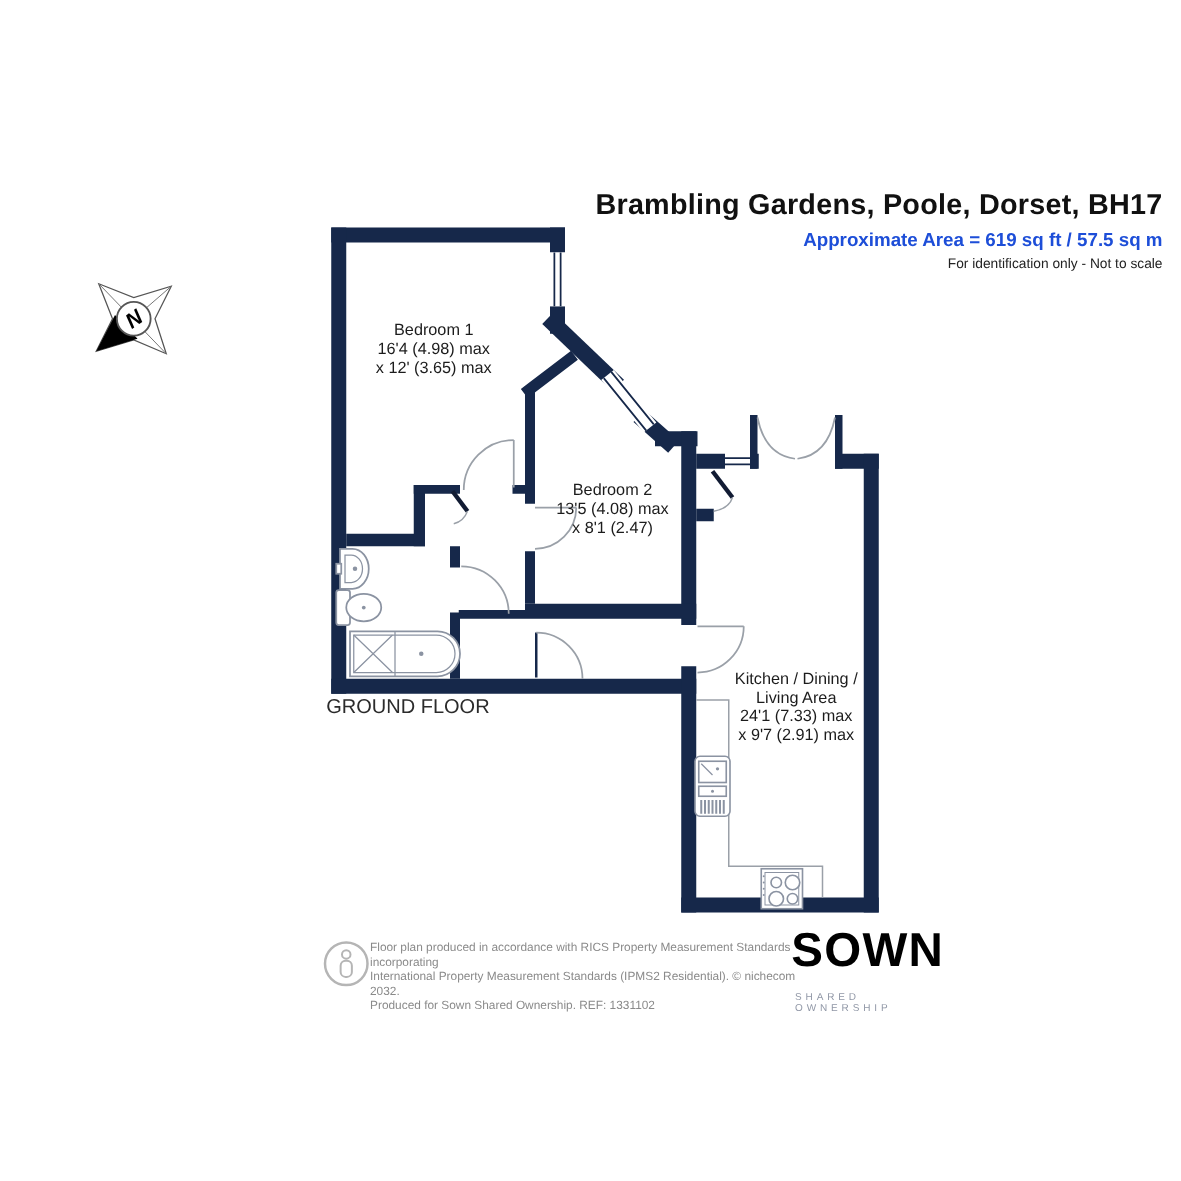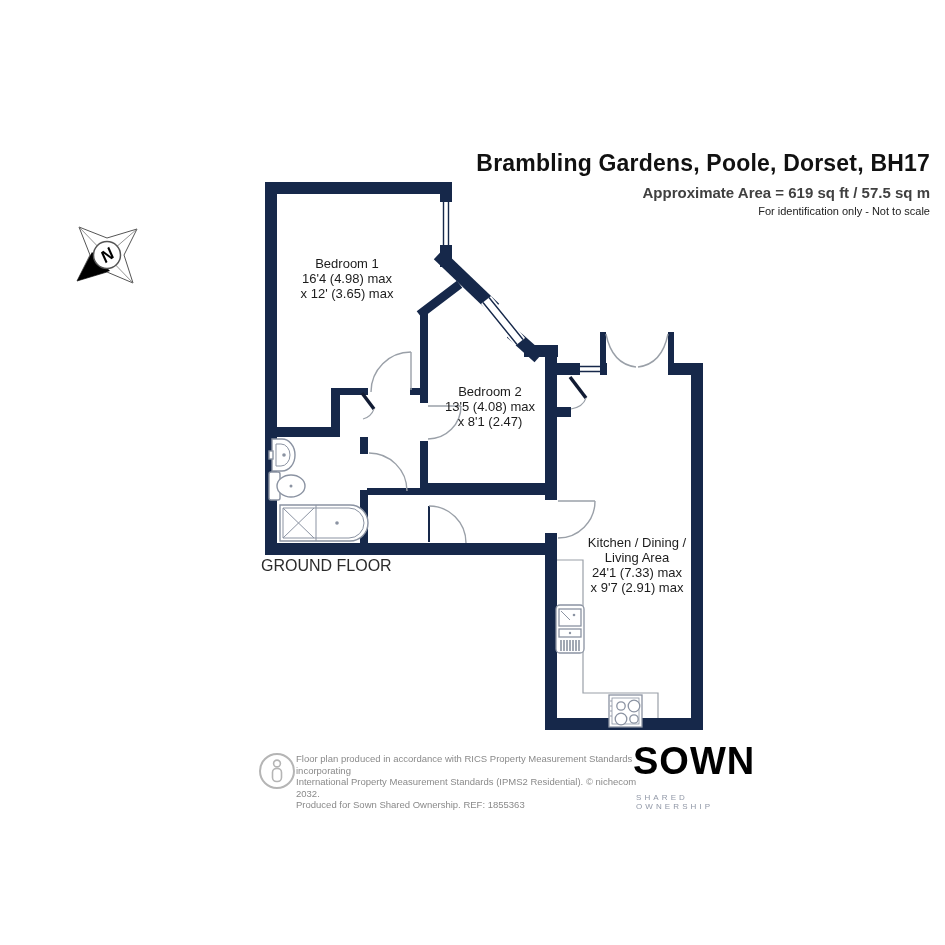--- a/index.html
+++ b/index.html
@@ -3,21 +3,21 @@
 <meta charset="utf-8">
 <style>
   html,body{margin:0;padding:0;background:#ffffff;}
   #canvas{
     position:relative;width:945px;height:945px;background:#ffffff;overflow:hidden;
     font-family:"Liberation Sans", sans-serif;color:#1c1c1c;
   }
   .abs{position:absolute;}
   #titleblock{right:15px;top:150px;text-align:right;}
   #plan-title{font-size:23px;font-weight:bold;color:#111;letter-spacing:0.2px;text-align:center;}
-  #plan-area{font-size:15px;font-weight:bold;color:#404040;margin-top:7px;}
+  #plan-area{font-size:15px;font-weight:bold;color:#1d4ed8;margin-top:7px;}
   #plan-disclaimer{font-size:11px;color:#222;margin-top:4px;}
   #floor-label{left:261px;top:557px;font-size:16px;color:#2b2b2b;}
   #footer-text{left:296px;top:753px;width:345px;font-size:9.5px;line-height:11.5px;color:#8a8a8a;}
   #logo{left:633px;top:742px;width:130px;}
   #logo-name{font-size:38px;font-weight:bold;color:#000000;letter-spacing:1px;line-height:38px;}
   #logo-tagline{font-size:8px;letter-spacing:3.1px;color:#9097a6;margin-top:13px;margin-left:3px;}
   svg text{font-family:"Liberation Sans", sans-serif;}
   .roomlabel{font-size:13px;fill:#1c1c1c;}
 </style>
 </head>
@@ -192,21 +192,21 @@
   <div class="abs" id="floor-label">GROUND FLOOR</div>
 
   <svg class="abs" style="left:257px;top:751px" width="40" height="40" viewBox="0 0 40 40">
     <circle cx="20" cy="20" r="17" fill="none" stroke="#b5b5b5" stroke-width="2"></circle>
     <circle cx="20" cy="12.5" r="3.4" fill="none" stroke="#b5b5b5" stroke-width="1.6"></circle>
     <rect x="15.5" y="17.5" width="9" height="13" rx="4" fill="none" stroke="#b5b5b5" stroke-width="1.6"></rect>
   </svg>
   <div class="abs" id="footer-text">
     <div>Floor plan produced in accordance with RICS Property Measurement Standards incorporating</div>
     <div>International Property Measurement Standards (IPMS2 Residential).   © nichecom 2032.</div>
-    <div>Produced for Sown Shared Ownership.   REF:  1855363</div>
+    <div>Produced for Sown Shared Ownership.   REF:  1331102</div>
   </div>
 
   <div class="abs" id="logo">
     <div id="logo-name">SOWN</div>
     <div id="logo-tagline">SHARED OWNERSHIP</div>
   </div>
 
 </div>
 
 </body></html>

